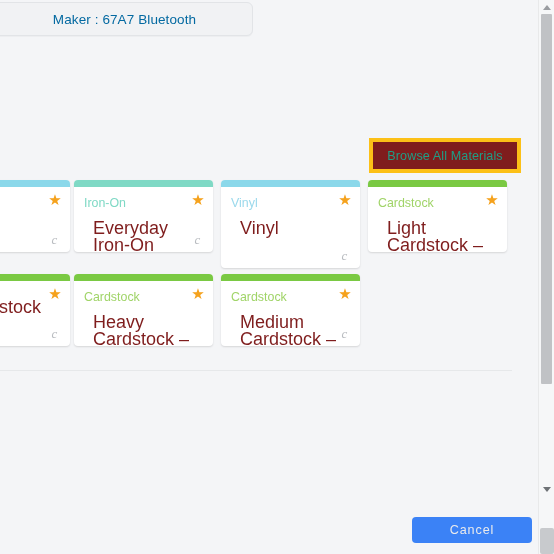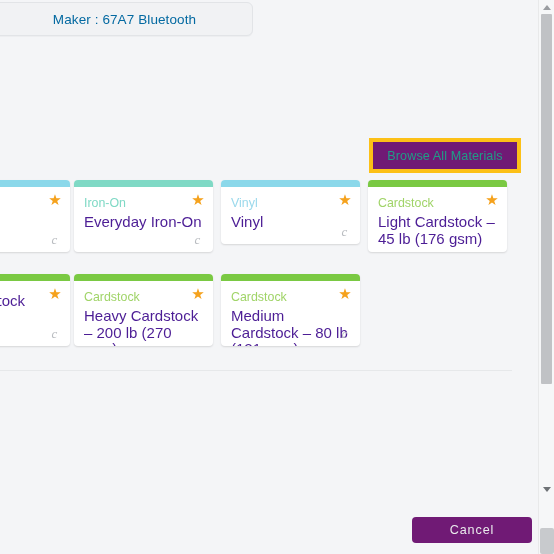--- a/index.html
+++ b/index.html
@@ -40,21 +40,21 @@
   }
 
   
   #browse-wrap {
     position: absolute;
     left: 369px;
     top: 138px;
     width: 152px;
     height: 35px;
     border: 4px solid #fcc017;
-    background: #701a75;
+    background: #7f1d1d;
     box-sizing: border-box;
     display: flex;
     align-items: center;
     justify-content: center;
   }
   #browse-link {
     font-size: 12.6px;
     color: #1f9e86;
     text-decoration: none;
     white-space: nowrap;
@@ -86,24 +86,24 @@
     padding: 9px 10px 8px 10px;
     box-sizing: border-box;
   }
   .card .category {
     font-size: 12.4px;
     line-height: 15px;
     margin: 0 0 3px 0;
     white-space: nowrap;
   }
   .card .matname {
-    font-size: 15px;
+    font-size: 18px;
     line-height: 16.5px;
-    color: #4c1d95;
-    margin: 0;
+    color: #7f1d1d;
+    margin: 9px;
   }
   .star-icon {
     position: absolute;
     right: 8px;
     top: 13px;
     width: 14px;
     height: 14px;
     line-height: 14px;
     font-size: 15px;
     color: #f5a21d;
@@ -141,21 +141,21 @@
     width: 540px;
     height: 60px;
     background: #f4f5f7;
   }
   #cancel-button {
     position: absolute;
     left: 412px;
     top: 517px;
     width: 120px;
     height: 26px;
-    background: #701a75;
+    background: #3b82f6;
     border: none;
     border-radius: 4px;
     color: #e9eaec;
     font-size: 12.6px;
     font-family: "Liberation Sans", sans-serif;
     letter-spacing: 0.9px;
     cursor: default;
   }
 
   
@@ -231,21 +231,21 @@
 <div id="card-1" class="card" style="left:74px; top:180px; width:139px; height:72px;">
   <div class="topbar" style="background: rgb(127, 217, 197);"></div>
   <div class="card-body">
     <div class="category" style="color: rgb(127, 217, 197);">Iron-On</div>
     <div class="matname">Everyday Iron-On</div>
   </div>
   <span class="star-icon">★</span>
   <span class="brand-icon">c</span>
 </div>
 
-<div id="card-2" class="card" style="left:221px; top:180px; width:139px; height:64px;">
+<div id="card-2" class="card" style="left:221px; top:180px; width:139px; height:88px;">
   <div class="topbar" style="background: rgb(139, 216, 234);"></div>
   <div class="card-body">
     <div class="category" style="color: rgb(155, 217, 236);">Vinyl</div>
     <div class="matname">Vinyl</div>
   </div>
   <span class="star-icon">★</span>
   <span class="brand-icon">c</span>
 </div>
 
 <div id="card-3" class="card" style="left:368px; top:180px; width:139px; height:72px;">

